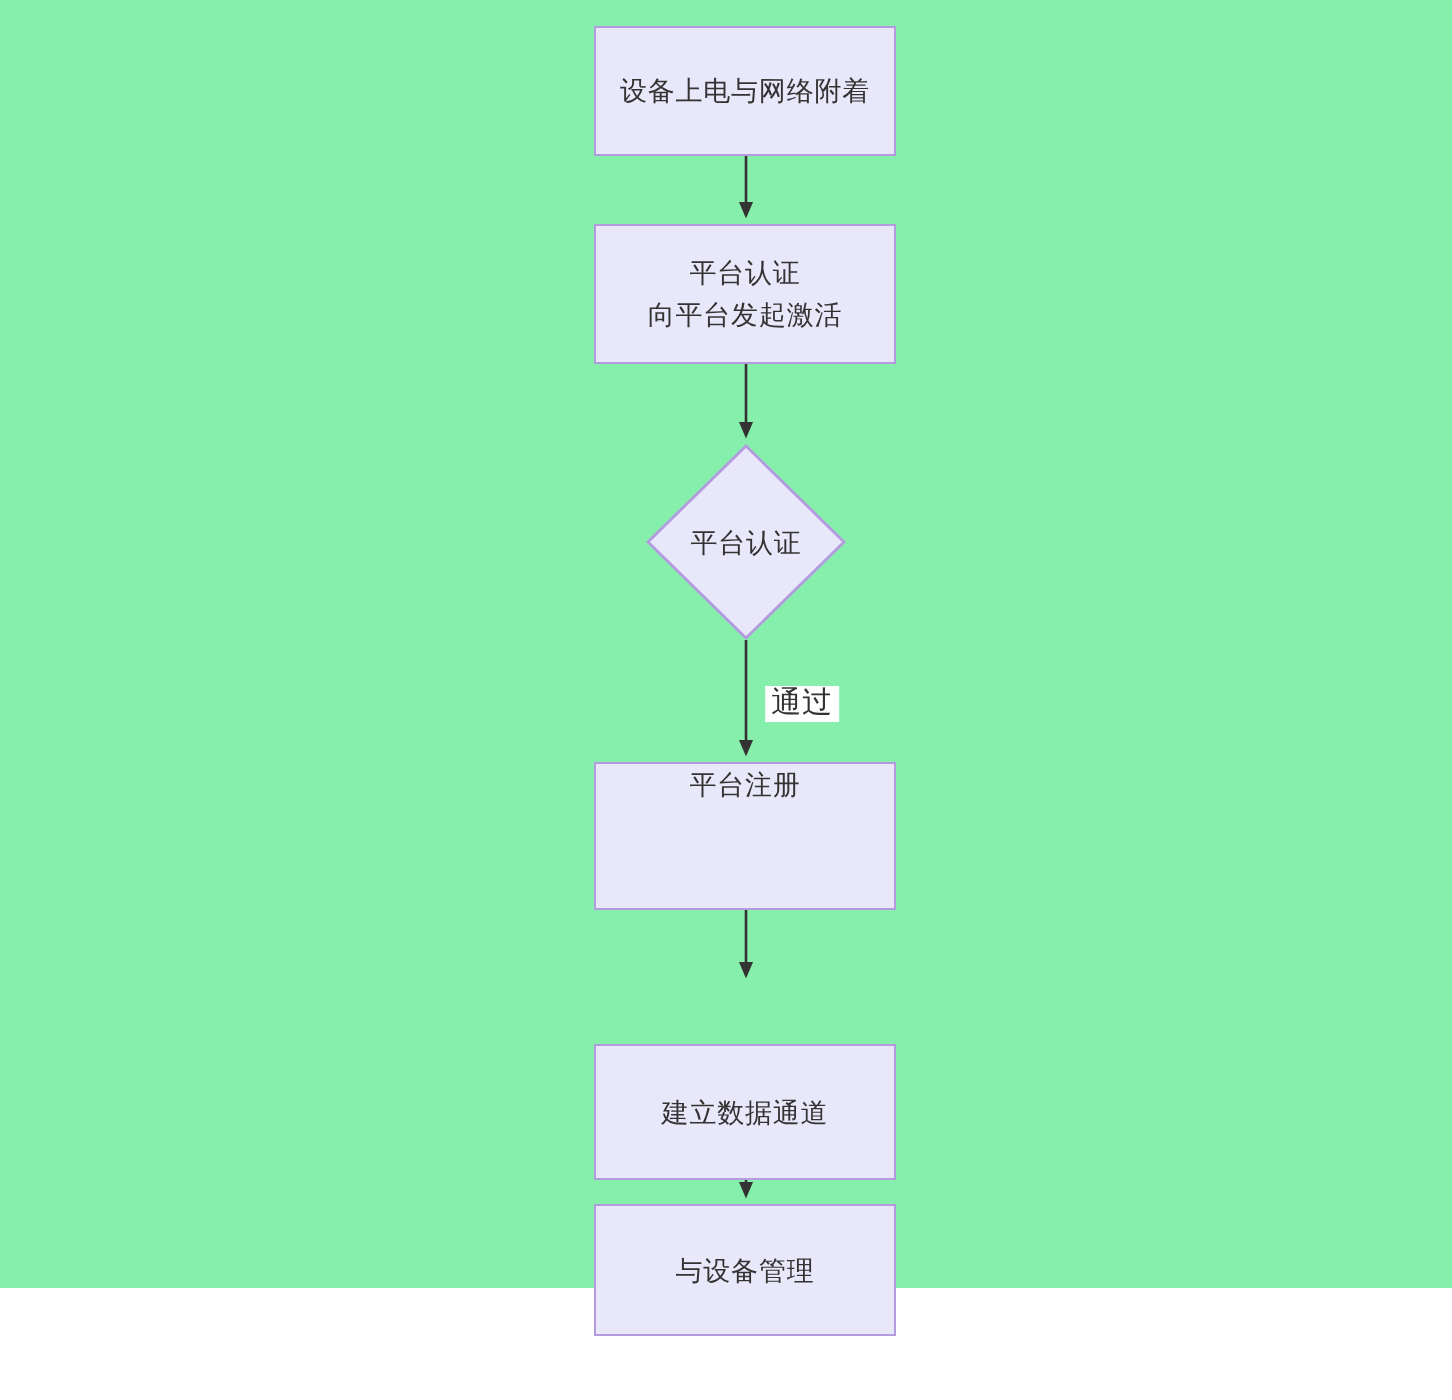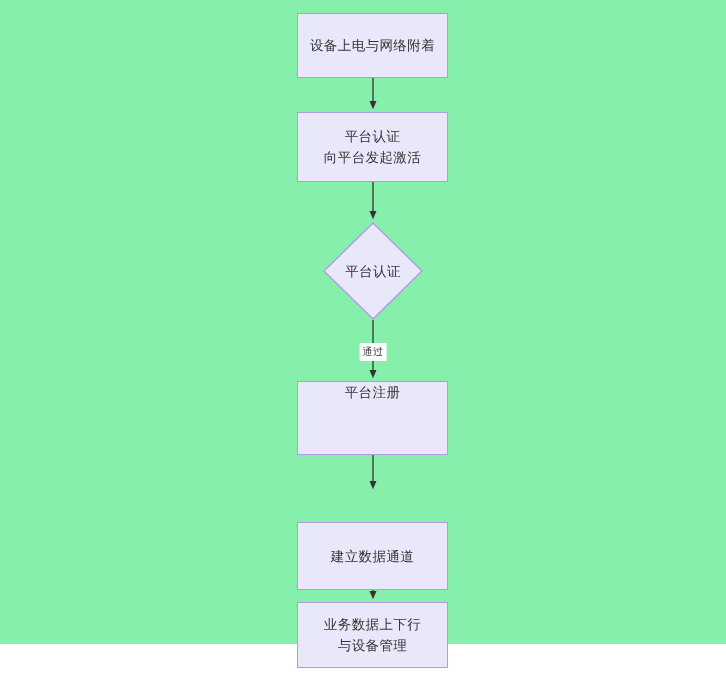--- a/index.html
+++ b/index.html
@@ -70,25 +70,26 @@
     color: #333333;
     letter-spacing: 0.4px;
     white-space: nowrap;
     text-align: left;
   }
   .edge-label {
     position: absolute;
     transform: translate(-50%, -50%);
     background: #ffffff;
     padding: 1px 3px;
-    font-size: 10px;
+    font-size: 15px;
     line-height: 16px;
     color: #333333;
     letter-spacing: 0.4px;
     white-space: nowrap;
+    margin-left: 28px;
   }
 </style>
 </head>
 <body>
 
 <div id="flowchart-canvas">
 
   <svg class="edge-layer" viewBox="0 0 726 700">
     <defs>
       <marker id="arrowhead" markerWidth="9" markerHeight="9" refX="4.2" refY="4.2" orient="auto" markerUnits="userSpaceOnUse">
@@ -137,17 +138,16 @@
 
   <div class="node" style="left:297px; top:381px; width:151px; height:74px;justify-content:space-between;">
     <span class="line">平台注册</span>
   </div>
 
   <div class="node" style="left:297px; top:492px; width:151px; height:68px;margin-top:30px;">
     <span class="line">建立数据通道</span>
   </div>
 
   <div class="node" style="left:297px; top:602px; width:151px; height:66px;">
-    <span class="line">业务数据上下行</span>
     <span class="line">与设备管理</span>
   </div>
 
 </div>
 
 </body></html>

